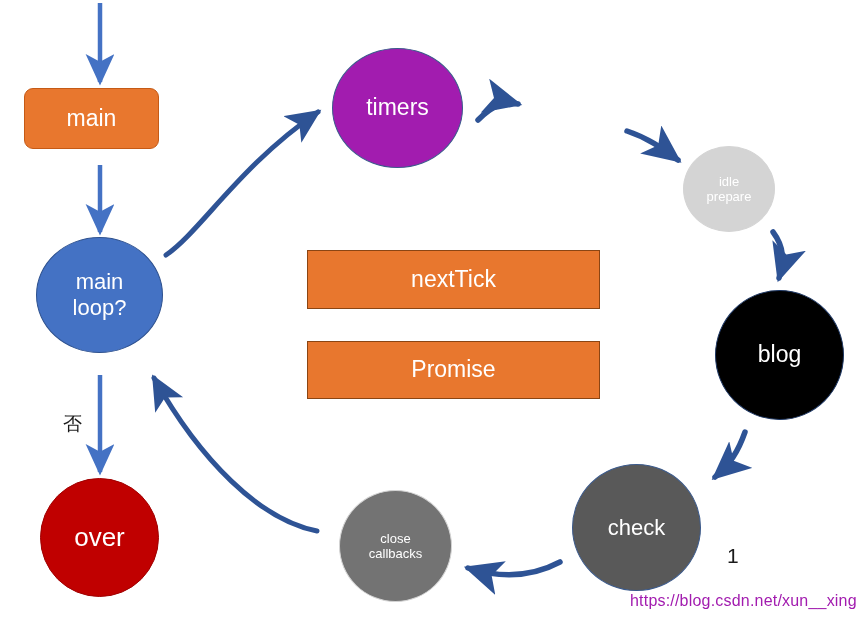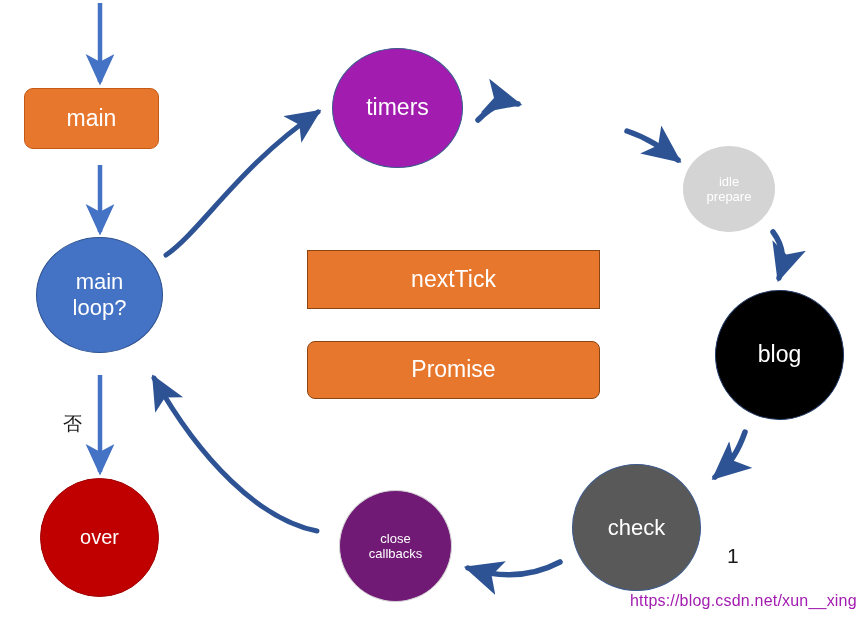--- a/index.html
+++ b/index.html
@@ -47,21 +47,21 @@
   .node-eventloop {
     left: 36px; top: 237px; width: 127px; height: 116px;
     background: #4472C4;
     border: 1px solid #2F528F;
     font-size: 22px;
   }
   .node-over {
     left: 40px; top: 478px; width: 119px; height: 119px;
     background: #C00000;
     border: 1px solid #A00000;
-    font-size: 20px;
+    font-size: 26px;
   }
   .node-timers {
     left: 332px; top: 48px; width: 131px; height: 120px;
     background: #a21caf;
     border: 1px solid #3B5A8C;
     font-size: 23px;
   }
   .node-pending {
     left: 526px; top: 78px; width: 93px; height: 92px;
     background: #D4D4D4;
@@ -81,37 +81,37 @@
     font-size: 23px;
   }
   .node-check {
     left: 572px; top: 464px; width: 129px; height: 127px;
     background: #595959;
     border: 1px solid #3B5A8C;
     font-size: 22px;
   }
   .node-close {
     left: 339px; top: 490px; width: 113px; height: 112px;
-    background: #701a75;
+    background: #737373;
     border: 1px solid #D4D4D4;
     font-size: 13px;
   }
   .node-nexttick {
     left: 307px; top: 250px; width: 293px; height: 59px;
     background: #E8772E;
     border: 1px solid #8B4513;
     font-size: 23px;
     border-radius: 0;
   }
   .node-promise {
     left: 307px; top: 341px; width: 293px; height: 58px;
     background: #E8772E;
     border: 1px solid #8B4513;
     font-size: 23px;
-    border-radius: 8px;
+    border-radius: 0;
   }
   .edge-label {
     position: absolute;
     color: #1a1a1a;
     font-size: 19px;
   }
   .label-no { left: 63px; top: 411px; }
   .label-one { left: 727px; top: 544px; font-size: 21px; }
   .watermark {
     position: absolute;

